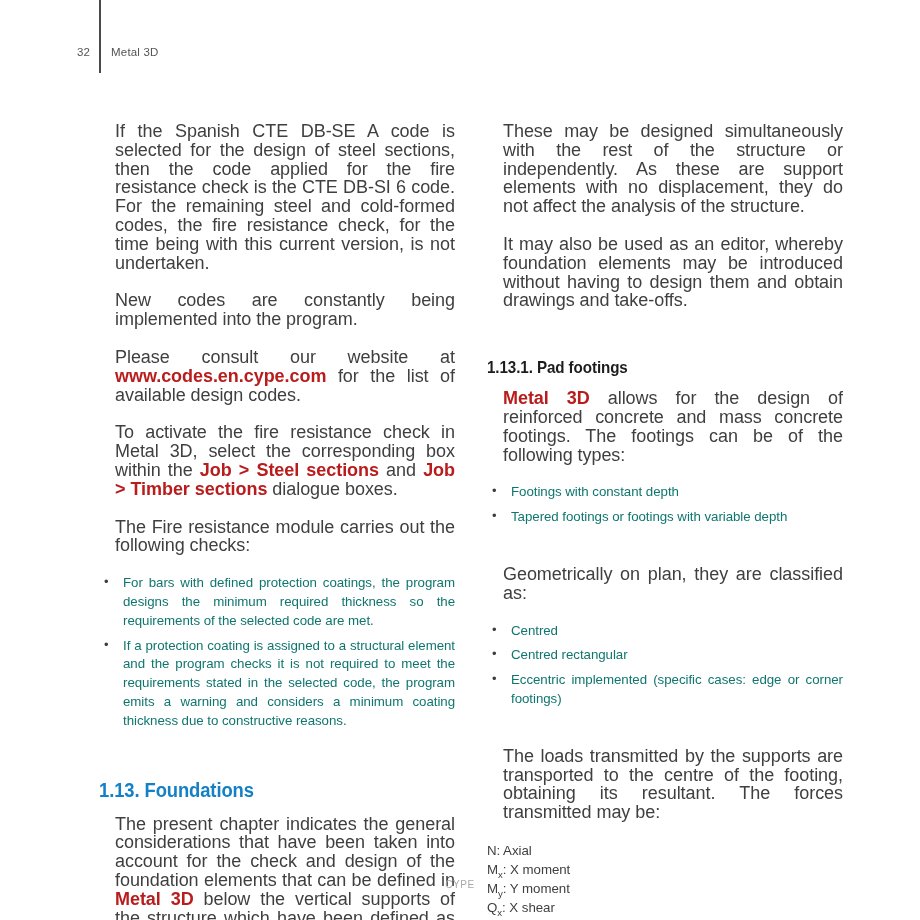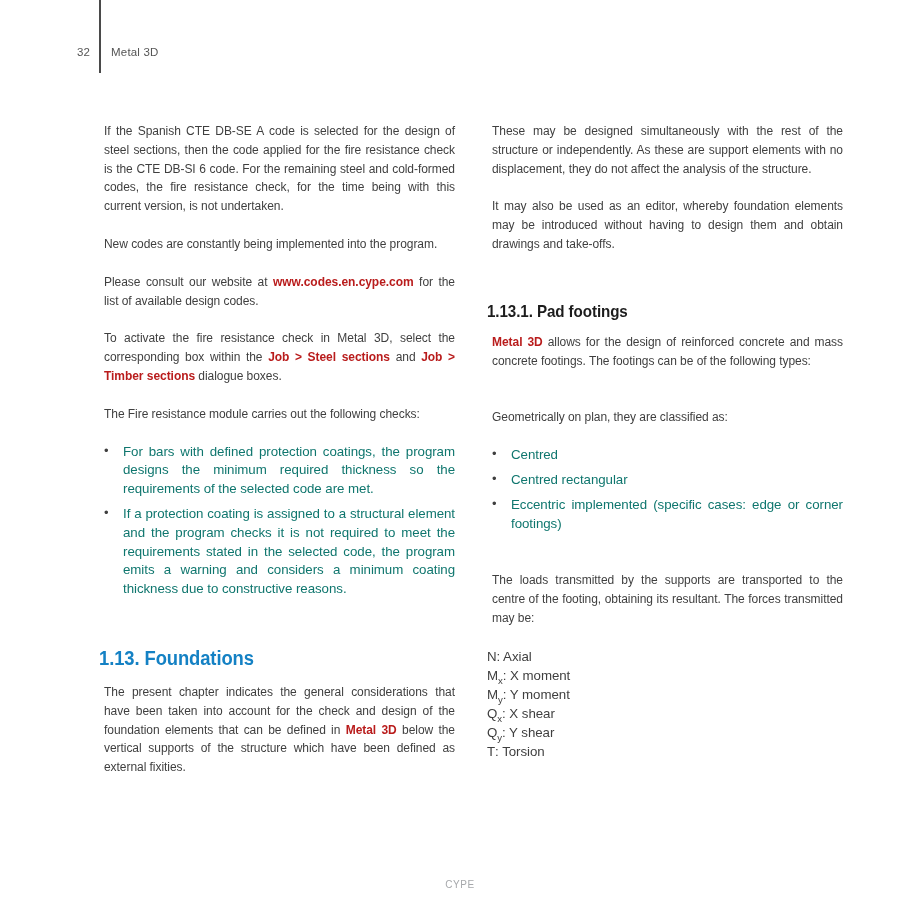--- a/index.html
+++ b/index.html
@@ -53,22 +53,22 @@
   
   .col {
     position: absolute;
     top: 122px;
     width: 356px;
   }
   .col-left  { left: 99px; }
   .col-right { left: 487px; }
 
   p.body {
-    margin: 0 0 19px 5px;
-    font-size: 12px;
+    margin: 0 0 19px 16px;
+    font-size: 18px;
     line-height: 18.8px;
     text-align: justify;
     text-justify: inter-word;
     color: #3f3f3f;
     letter-spacing: -0.05px;
   }
   p.body.last { margin-bottom: 0; }
   p.body b, p.body strong { font-weight: bold; color: #b91c1c; }
 
   
@@ -207,20 +207,24 @@
   <p class="body">
     <span>It may also be used as an editor, whereby foundation elements may be introduced without having to design them and obtain drawings and take-offs.</span>
   </p>
 
   <div class="spacer-before-heading"></div>
 
   <h3 class="sub-heading">1.13.1. Pad footings</h3>
 
   <p class="body"><b>Metal 3D</b><span> allows for the design of reinforced concrete and mass concrete footings. The footings can be of the following types:</span></p>
 
+  <ul class="bullets">
+    <li>Footings with constant depth</li>
+    <li>Tapered footings or footings with variable depth</li>
+  </ul>
 
   <div class="spacer-gap"></div>
 
   <p class="body">
     <span>Geometrically on plan, they are classified as:</span>
   </p>
 
   <ul class="bullets">
     <li>Centred</li>
     <li>Centred rectangular</li>

